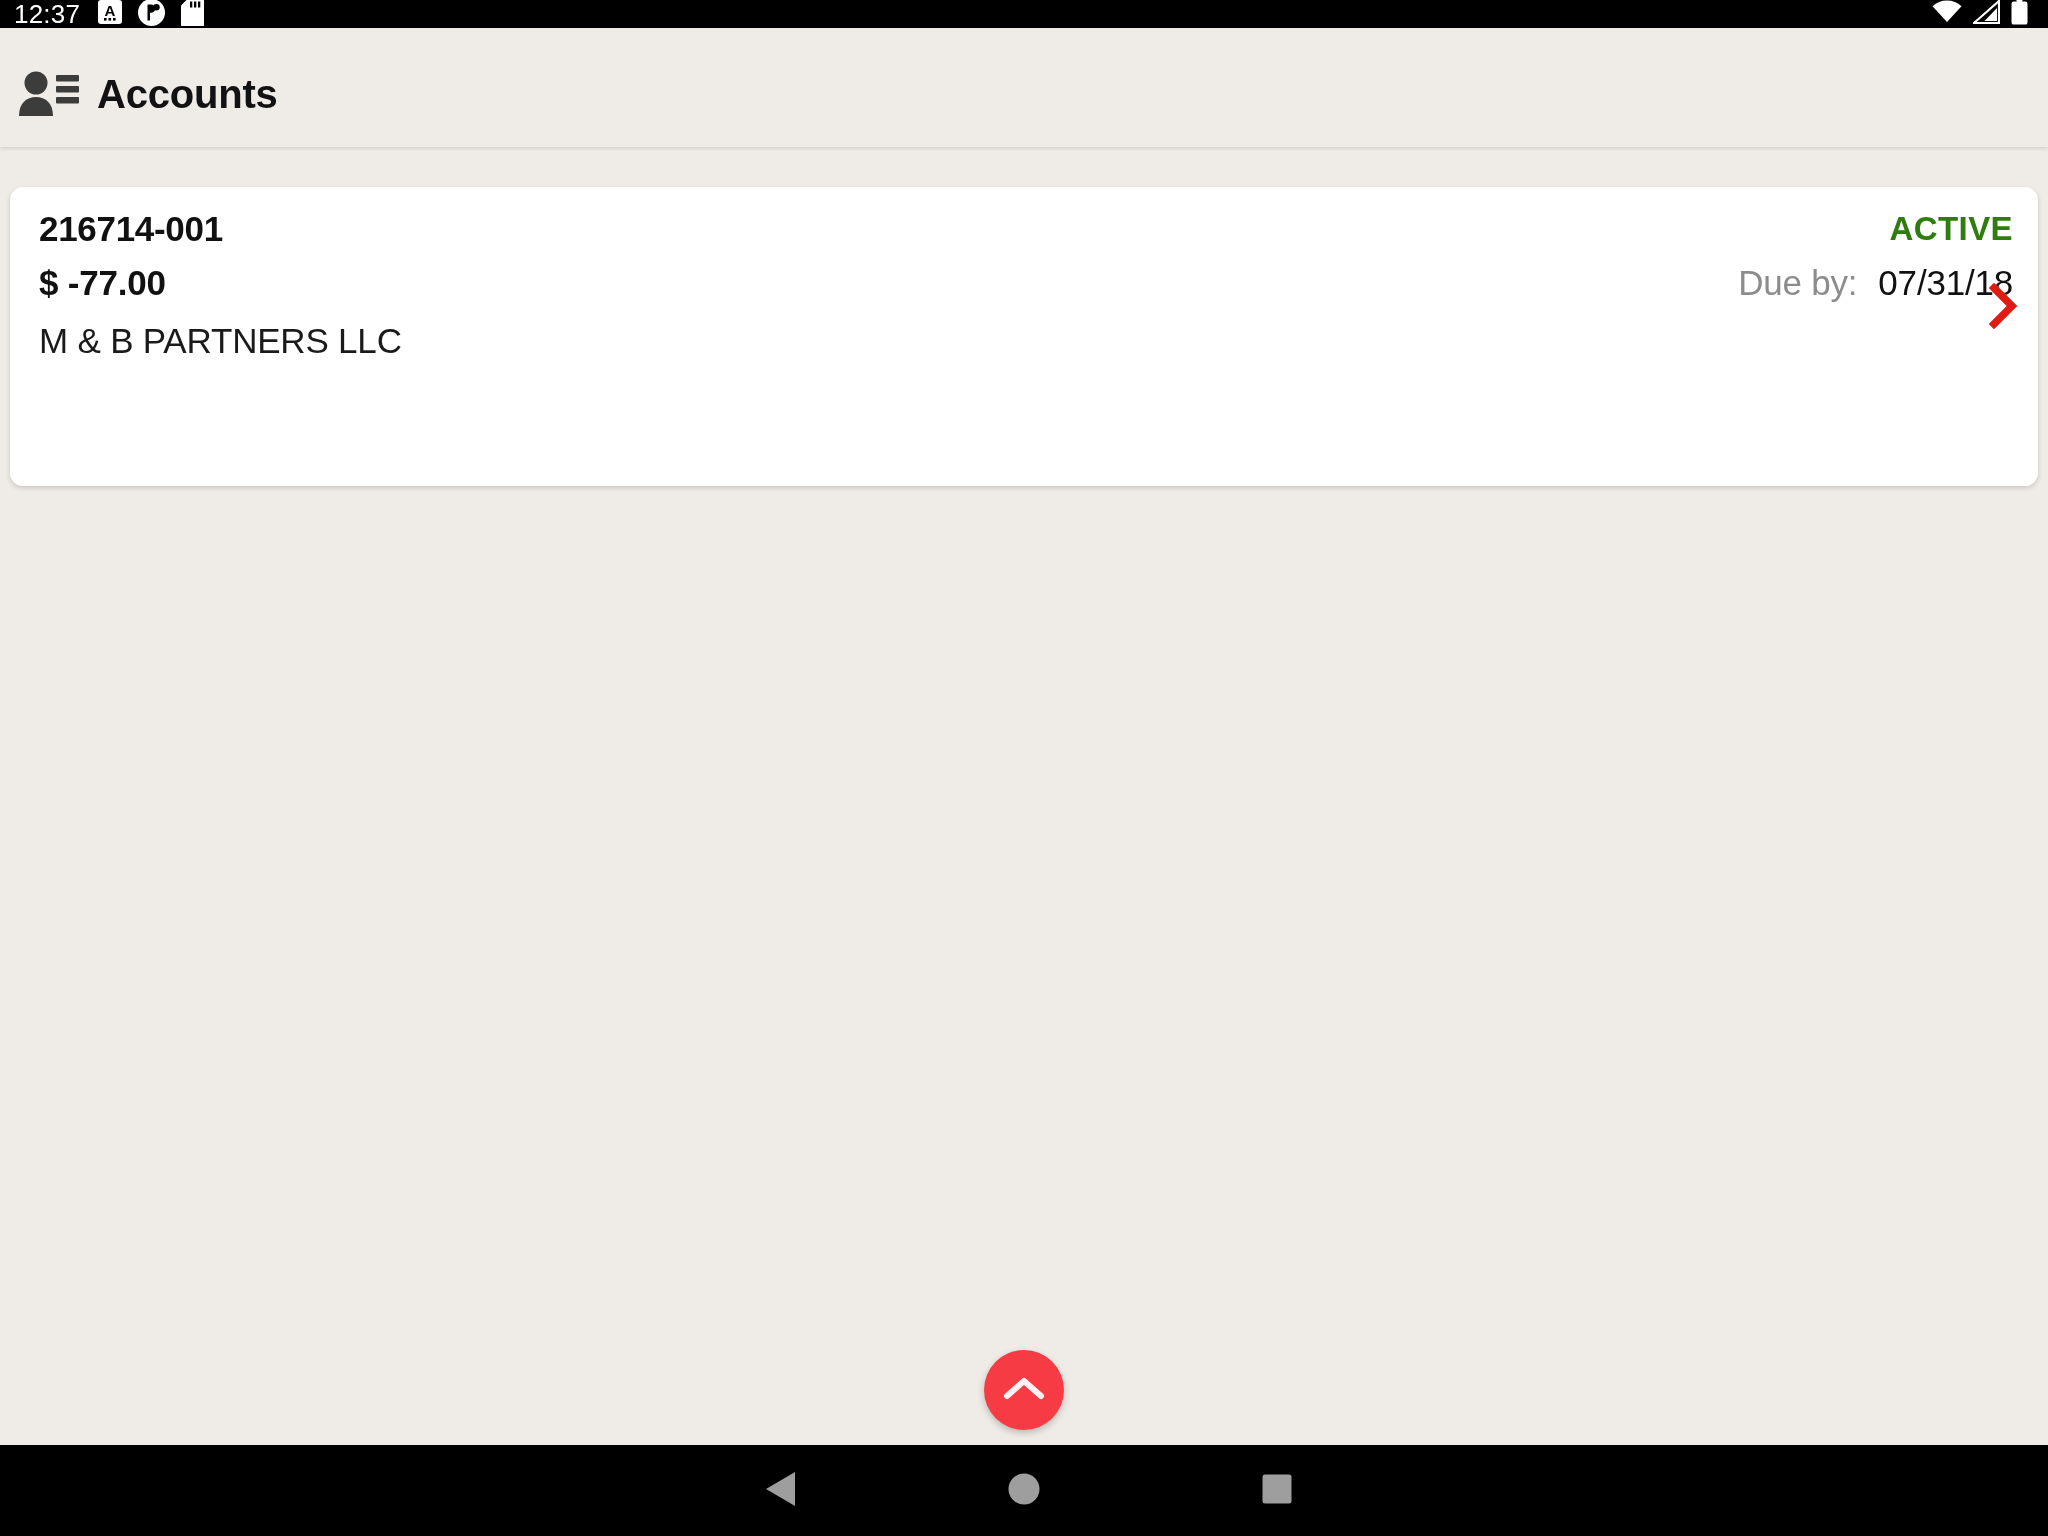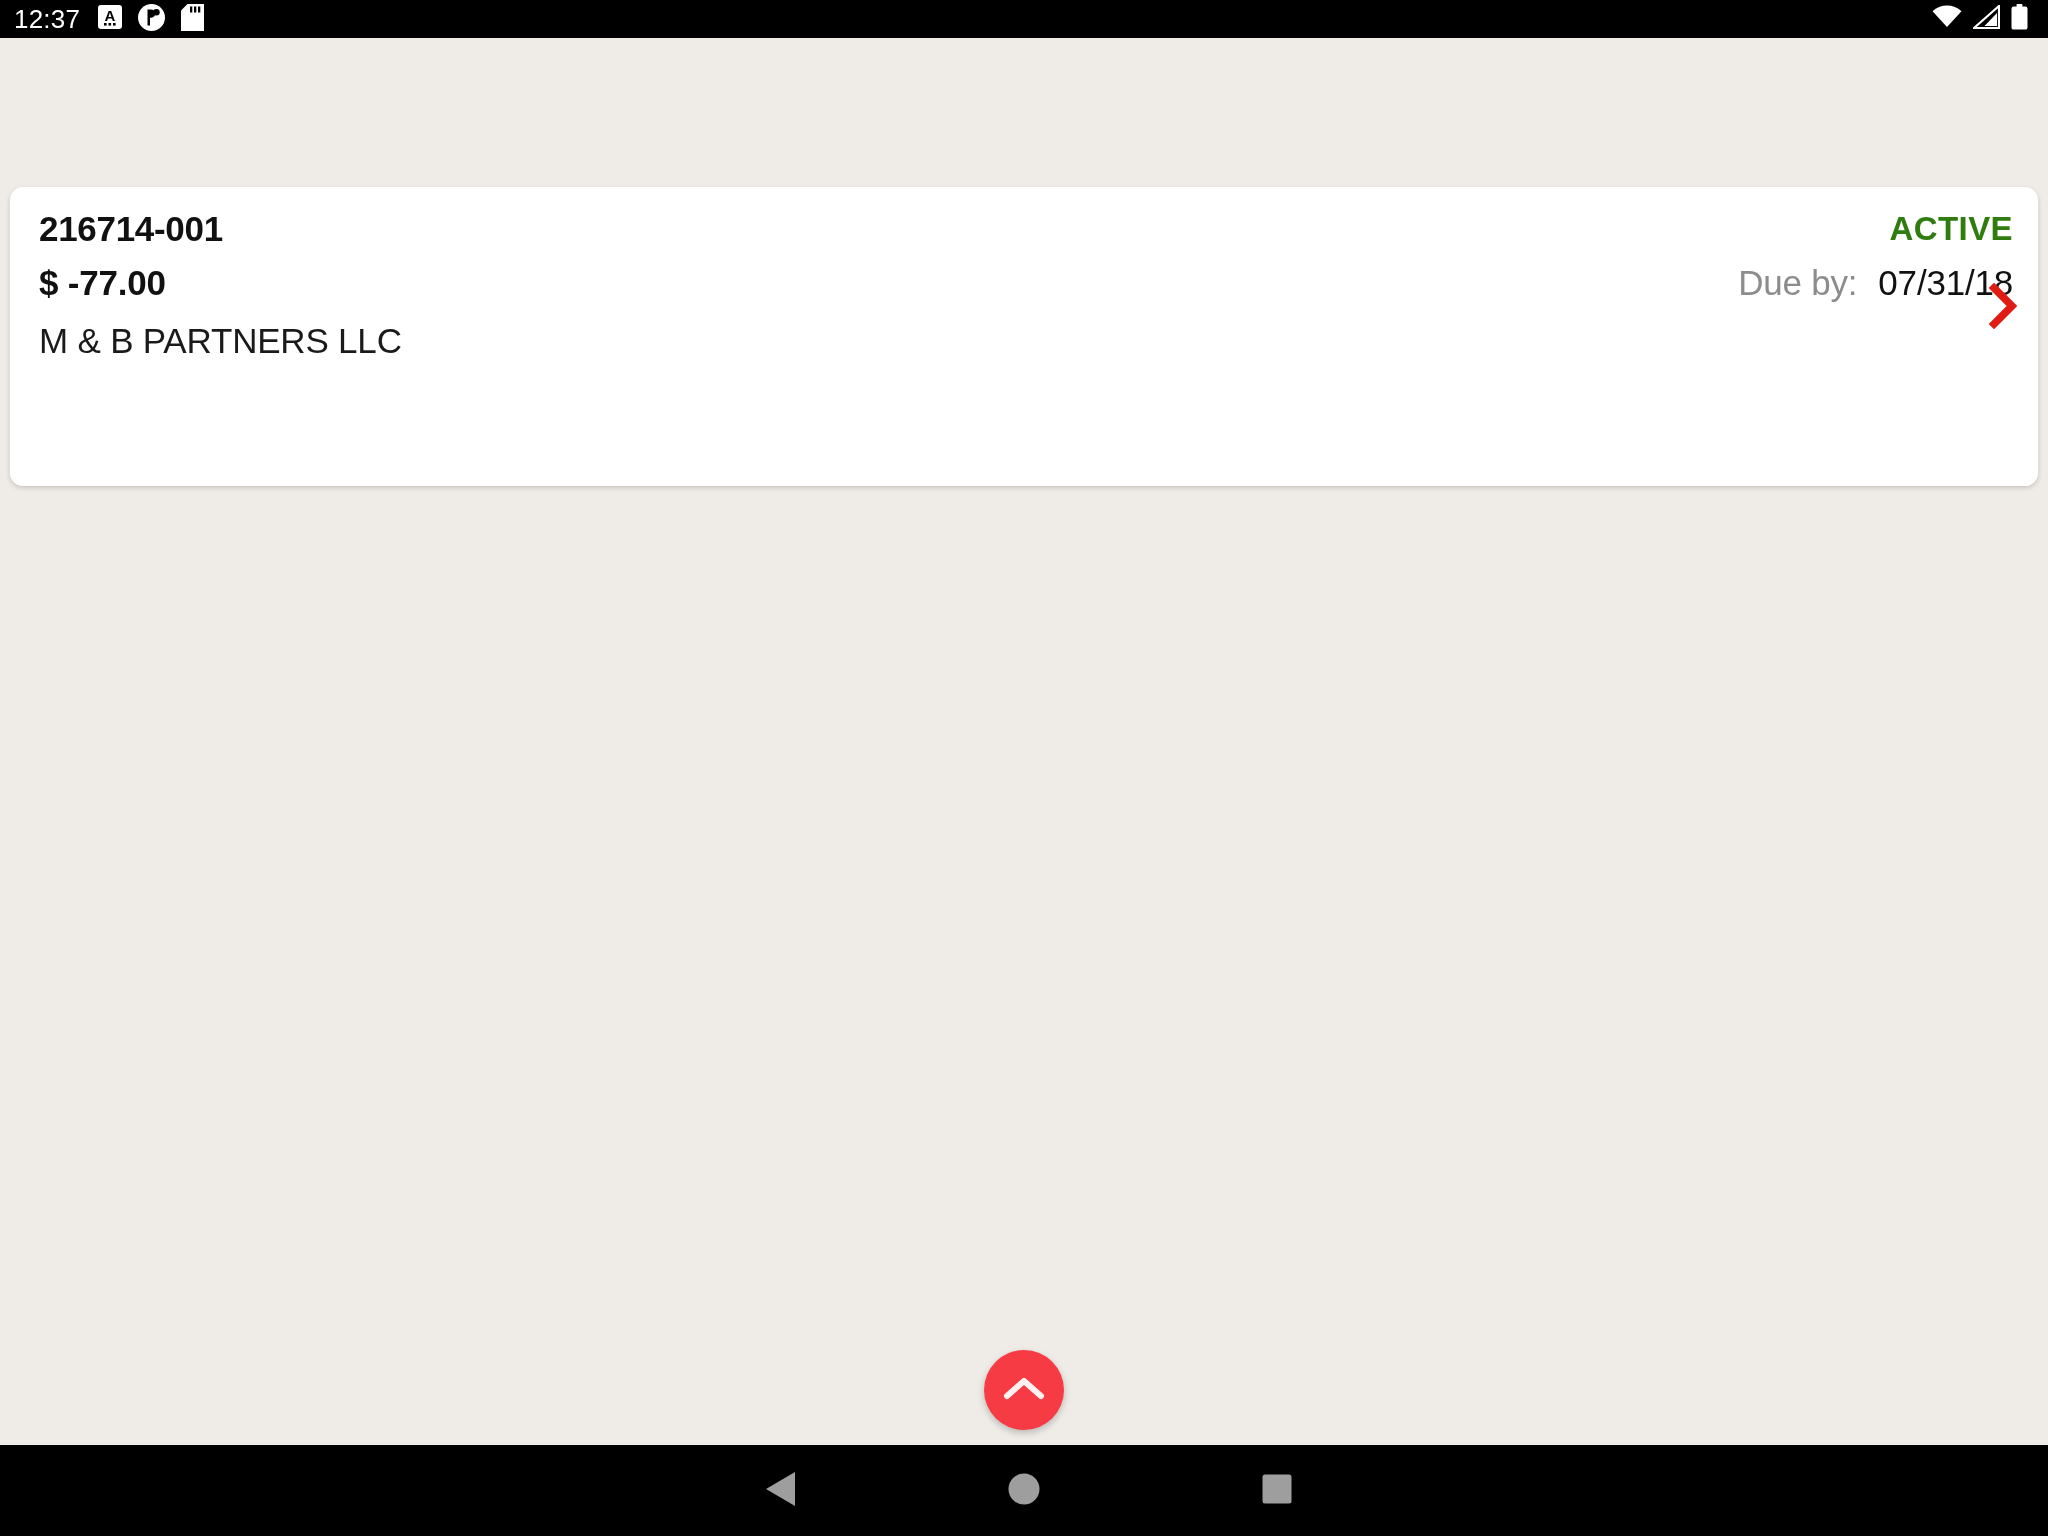--- a/index.html
+++ b/index.html
@@ -12,21 +12,21 @@
   #screen {
     position:relative;
     width:2048px; height:1536px;
     background:#EFEBE6;
     overflow:hidden;
   }
 
   
   #status-bar {
     position:absolute; top:0; left:0;
-    width:2048px; height:38px;
+    width:2048px; height:28px;
     background:#000;
     display:flex; align-items:center;
     padding:0 14px;
     text-decoration:underline;
   }
   #status-left { display:flex; align-items:center; gap:18px; }
   #status-clock {
     color:#fff; font-size:26px; font-weight:400;
     letter-spacing:0.2px; line-height:1;
     font-family:"Liberation Sans", sans-serif;
@@ -187,20 +187,32 @@
       </span>
       <span>
         <svg width="17" height="26" viewBox="0 0 17 26">
           <rect x="5.5" y="0" width="6" height="3" rx="1" fill="#fff"></rect>
           <rect x="0.5" y="2.6" width="16" height="23" rx="2.2" fill="#fff"></rect>
         </svg>
       </span>
     </div>
   </div>
 
+  <div id="app-header">
+    <span id="accounts-icon">
+      <svg width="62" height="48" viewBox="0 0 62 48">
+        <circle cx="18" cy="13" r="11.5" fill="#3C3C3A"></circle>
+        <path d="M1 46 C1 33 8.6 27 18 27 C27.4 27 35 33 35 46 Z" fill="#3C3C3A"></path>
+        <rect x="38" y="5" width="23" height="6.6" rx="1" fill="#3C3C3A"></rect>
+        <rect x="38" y="16" width="23" height="6.6" rx="1" fill="#3C3C3A"></rect>
+        <rect x="38" y="27" width="23" height="6.6" rx="1" fill="#3C3C3A"></rect>
+      </svg>
+    </span>
+    <span id="header-title">Accounts</span>
+  </div>
 
   <div id="card-area">
 
     <div id="account-card">
 
       <span class="card-row" id="acct-number">216714-001</span>
 
       <span class="card-row" id="acct-status">ACTIVE</span>
 
       <span class="card-row" id="acct-balance">$ -77.00</span>

